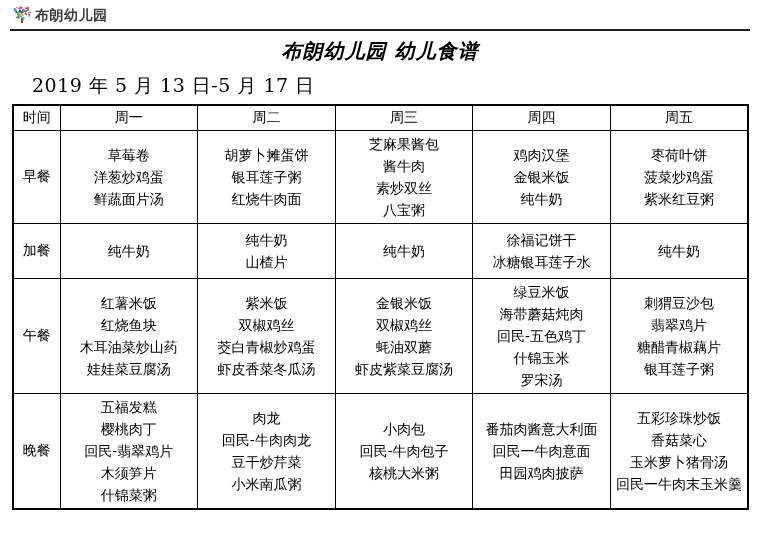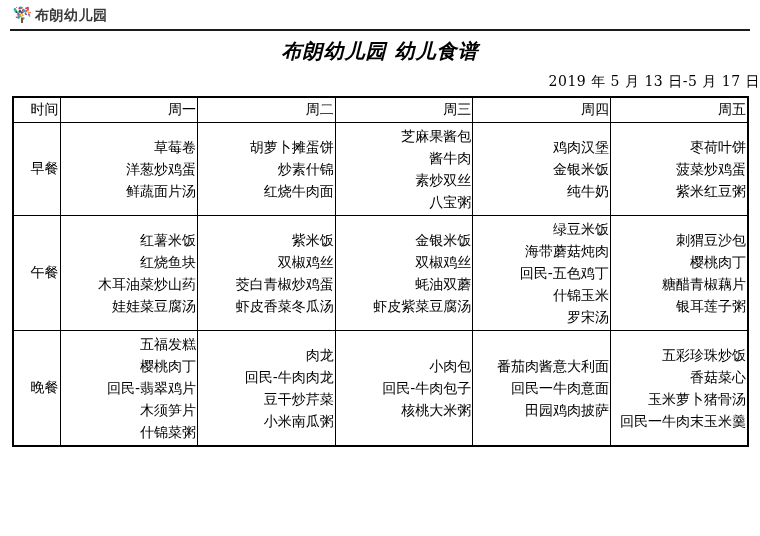--- a/index.html
+++ b/index.html
@@ -43,36 +43,35 @@
   }
   .doc-title {
     text-align: center;
     font-size: 20px;
     font-weight: bold;
     letter-spacing: 1px;
     margin-top: 7px;
     font-style: italic;
   }
   .date-line {
-    font-size: 14px;
+    font-size: 19px;
     margin: 8px 0 5px 32px;
     letter-spacing: 0.5px;
-    text-align: right;
   }
   table.menu-table {
     margin-left: 12px;
     width: 737px;
     border-collapse: collapse;
     border: 2px solid #000;
     table-layout: fixed;
     font-family: "DejaVu Sans", "Liberation Sans", sans-serif;
   }
   table.menu-table th, table.menu-table td {
     border: 1px solid #000;
-    text-align: right;
+    text-align: center;
     vertical-align: middle;
     font-size: 14px;
     font-weight: normal;
     padding: 2px 1px;
   }
   table.menu-table th { height: 25px; }
   .meal-cell { width: 47px; }
   .menu-cell { white-space: pre-line; line-height: 22px; }
   tr.meal-row-0 { height: 91px; }
   tr.meal-row-1 { height: 55px; }
@@ -153,32 +152,42 @@
         <th class="">周三</th>
         <th class="">周四</th>
         <th class="">周五</th>
       </tr>
       <tr class="meal-row meal-row-0">
         <td class="meal-cell">早餐</td>
         <td class="menu-cell">草莓卷
 洋葱炒鸡蛋
 鲜蔬面片汤</td>
         <td class="menu-cell">胡萝卜摊蛋饼
-炒素什锦
+银耳莲子粥
 红烧牛肉面</td>
         <td class="menu-cell">芝麻果酱包
 酱牛肉
 素炒双丝
 八宝粥</td>
         <td class="menu-cell">鸡肉汉堡
 金银米饭
 纯牛奶</td>
         <td class="menu-cell">枣荷叶饼
 菠菜炒鸡蛋
 紫米红豆粥</td>
+      </tr>
+      <tr class="meal-row meal-row-1">
+        <td class="meal-cell">加餐</td>
+        <td class="menu-cell">纯牛奶</td>
+        <td class="menu-cell">纯牛奶
+山楂片</td>
+        <td class="menu-cell">纯牛奶</td>
+        <td class="menu-cell">徐福记饼干
+冰糖银耳莲子水</td>
+        <td class="menu-cell">纯牛奶</td>
       </tr>
       <tr class="meal-row meal-row-2">
         <td class="meal-cell">午餐</td>
         <td class="menu-cell">红薯米饭
 红烧鱼块
 木耳油菜炒山药
 娃娃菜豆腐汤</td>
         <td class="menu-cell">紫米饭
 双椒鸡丝
 茭白青椒炒鸡蛋
@@ -186,21 +195,21 @@
         <td class="menu-cell">金银米饭
 双椒鸡丝
 蚝油双蘑
 虾皮紫菜豆腐汤</td>
         <td class="menu-cell">绿豆米饭
 海带蘑菇炖肉
 回民-五色鸡丁
 什锦玉米
 罗宋汤</td>
         <td class="menu-cell">刺猬豆沙包
-樱桃肉丁
+翡翠鸡片
 糖醋青椒藕片
 银耳莲子粥</td>
       </tr>
       <tr class="meal-row meal-row-4">
         <td class="meal-cell">晚餐</td>
         <td class="menu-cell">五福发糕
 樱桃肉丁
 回民-翡翠鸡片
 木须笋片
 什锦菜粥</td>

